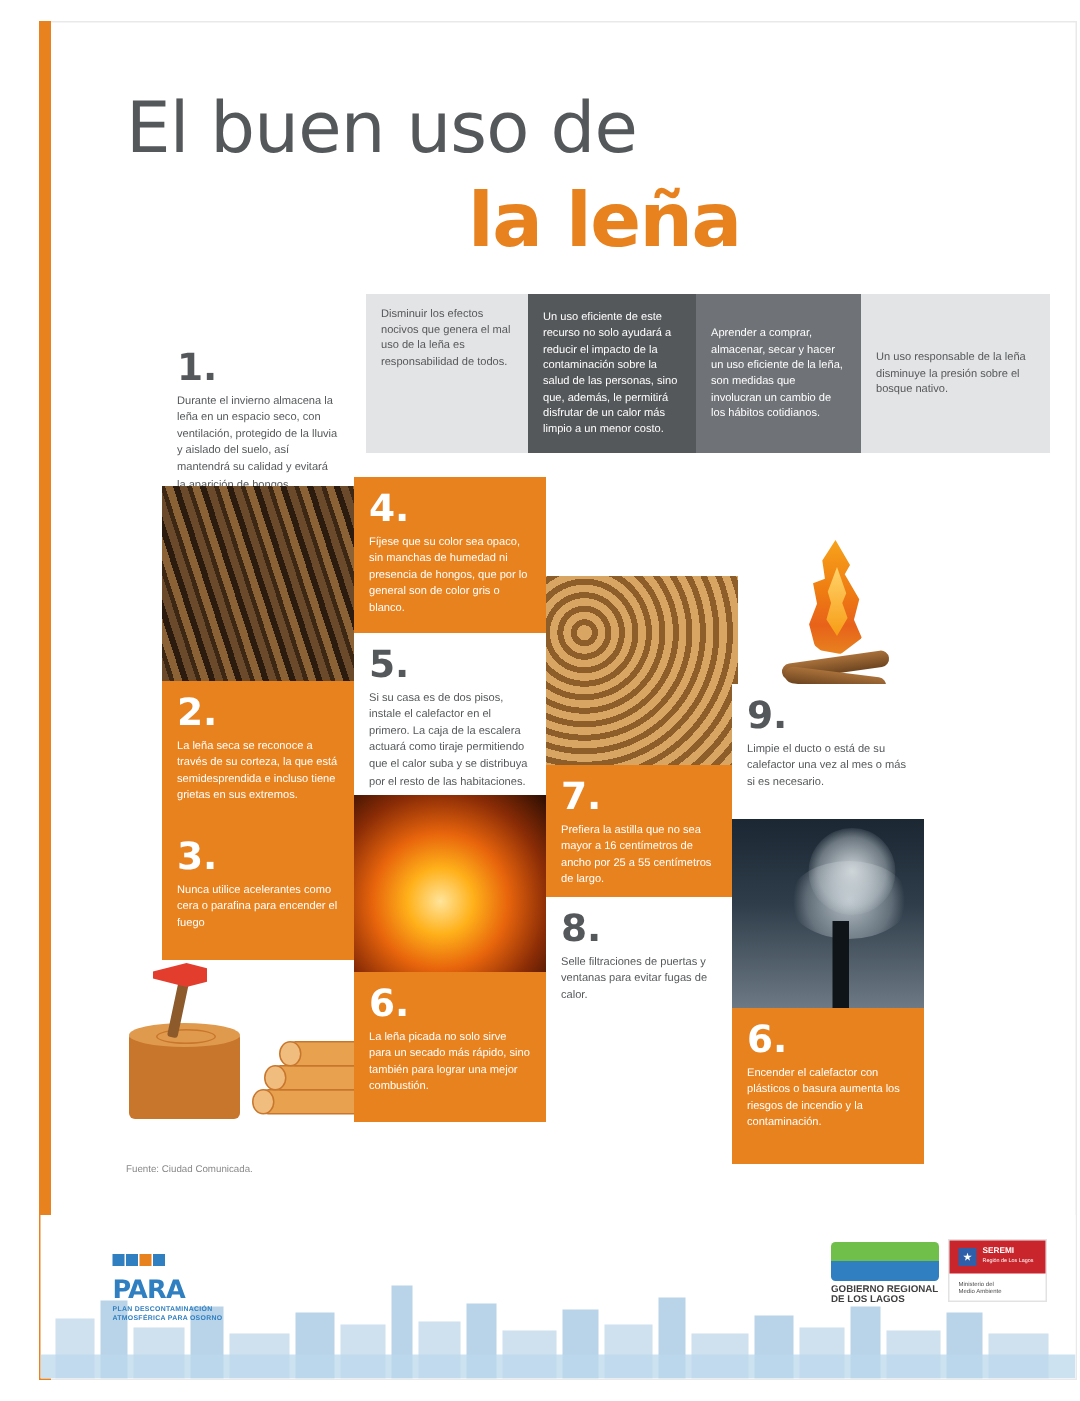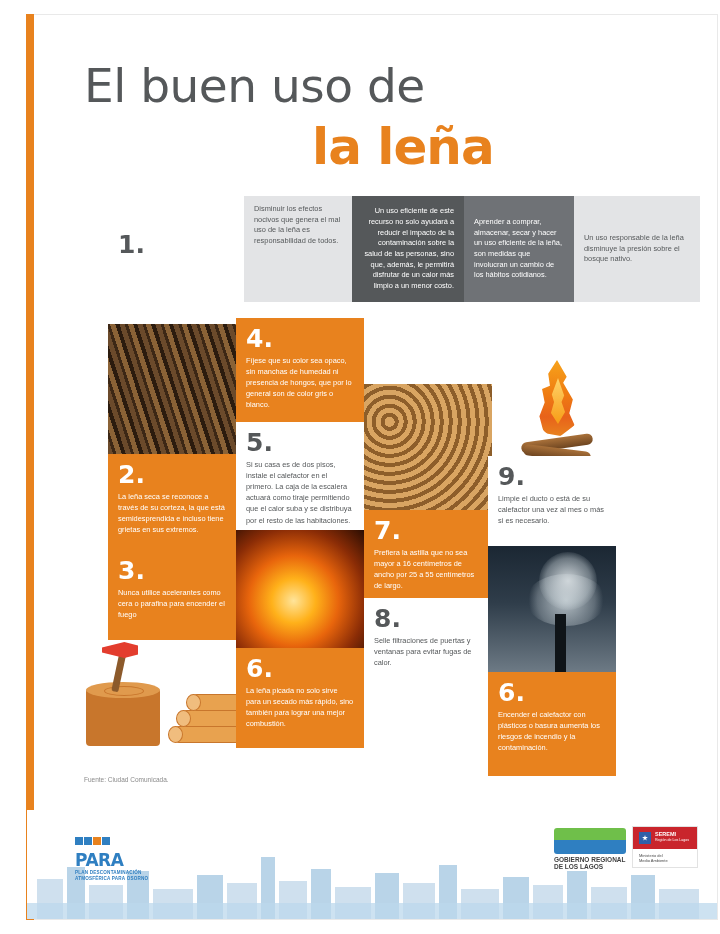--- a/index.html
+++ b/index.html
@@ -42,21 +42,21 @@
   .title2{
     position:absolute;left:300px;top:118px;
     font-size:50px;color:#e8821e;font-weight:700;letter-spacing:-1px;
     font-family:"DejaVu Sans", sans-serif;
   }
   
   .banner{position:absolute;left:232px;top:196px;width:440px;height:106px;}
   .bcell{position:absolute;top:0;height:106px;box-sizing:border-box;padding:8px 10px;}
   .bcell p{margin:0;font-size:7.4px;line-height:1.45;}
   .b1{left:0;width:108px;background:#e3e4e6;color:#55585a;display:flex;}
-  .b2{left:108px;width:112px;background:#55585a;color:#ffffff;display:flex;align-items:center;text-align:right;}
+  .b2{left:108px;width:112px;background:#55585a;color:#ffffff;display:flex;align-items:center;}
   .b3{left:220px;width:110px;background:#6f7276;color:#ffffff;display:flex;align-items:center;}
   .b4{left:330px;width:126px;background:#e3e4e6;color:#55585a;display:flex;align-items:center;}
 
   
   .blk{position:absolute;box-sizing:border-box;}
   .num{font-family:"DejaVu Sans", sans-serif;font-weight:700;line-height:1;}
   .txt{font-size:7.4px;line-height:1.5;margin:0;}
 
   .white{background:#ffffff;color:#55585a;}
   .orange{background:#e8821e;color:#ffffff;}
@@ -166,20 +166,21 @@
     <div class="bcell b3">
       <p>Aprender a comprar, almacenar, secar y hacer un uso eficiente de la leña, son medidas que involucran un cambio de los hábitos cotidianos.</p>
     </div>
     <div class="bcell b4">
       <p>Un uso responsable de la leña disminuye la presión sobre el bosque nativo.</p>
     </div>
   </div>
 
   <div class="blk white" style="left:96px;top:224px;width:128px;height:100px;padding:8px 10px;">
     <div class="num" style="font-size:25px;color:#55585a;margin-bottom:4px;">1.</div>
+    <p class="txt">Durante el invierno almacena la leña en un espacio seco, con ventilación, protegido de la lluvia y aislado del suelo, así mantendrá su calidad y evitará la aparición de hongos.</p>
   </div>
 
   <div class="photo ph-wood" style="left:96px;top:324px;width:128px;height:130px;"></div>
 
   <div class="blk orange" style="left:96px;top:454px;width:128px;height:96px;padding:8px 10px;">
     <div class="num" style="font-size:25px;color:#ffffff;margin-bottom:4px;">2.</div>
     <p class="txt">La leña seca se reconoce a través de su corteza, la que está semidesprendida e incluso tiene grietas en sus extremos.</p>
   </div>
 
   <div class="blk orange" style="left:96px;top:550px;width:128px;height:90px;padding:8px 10px;">

